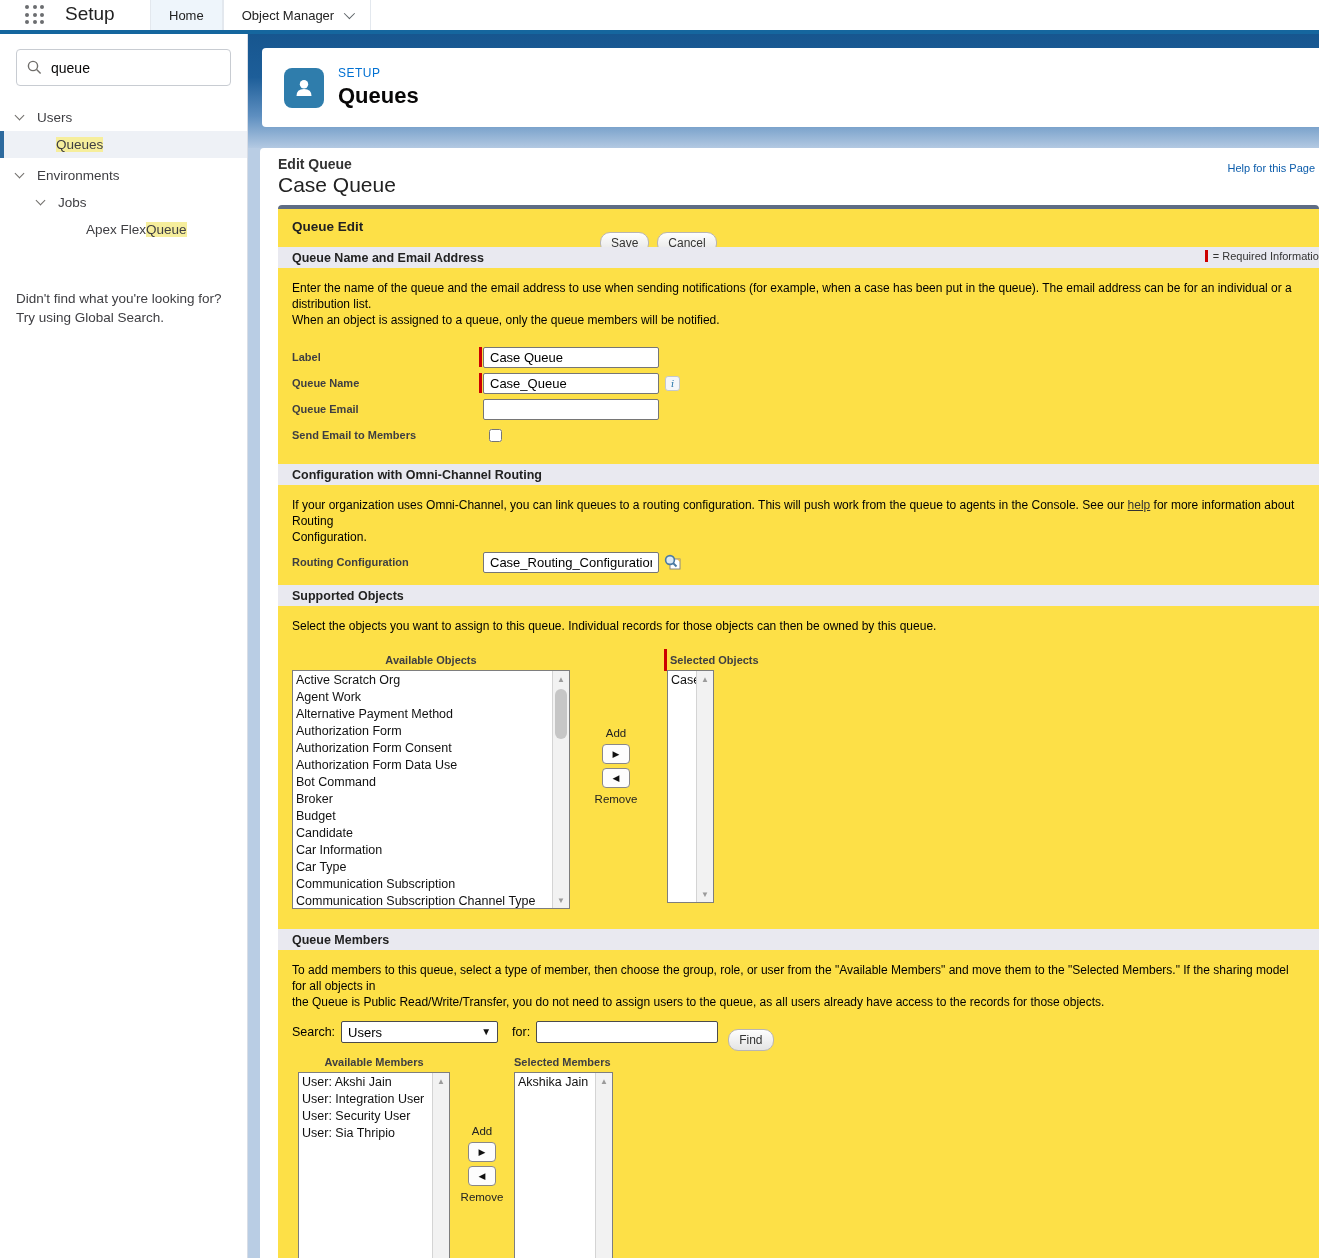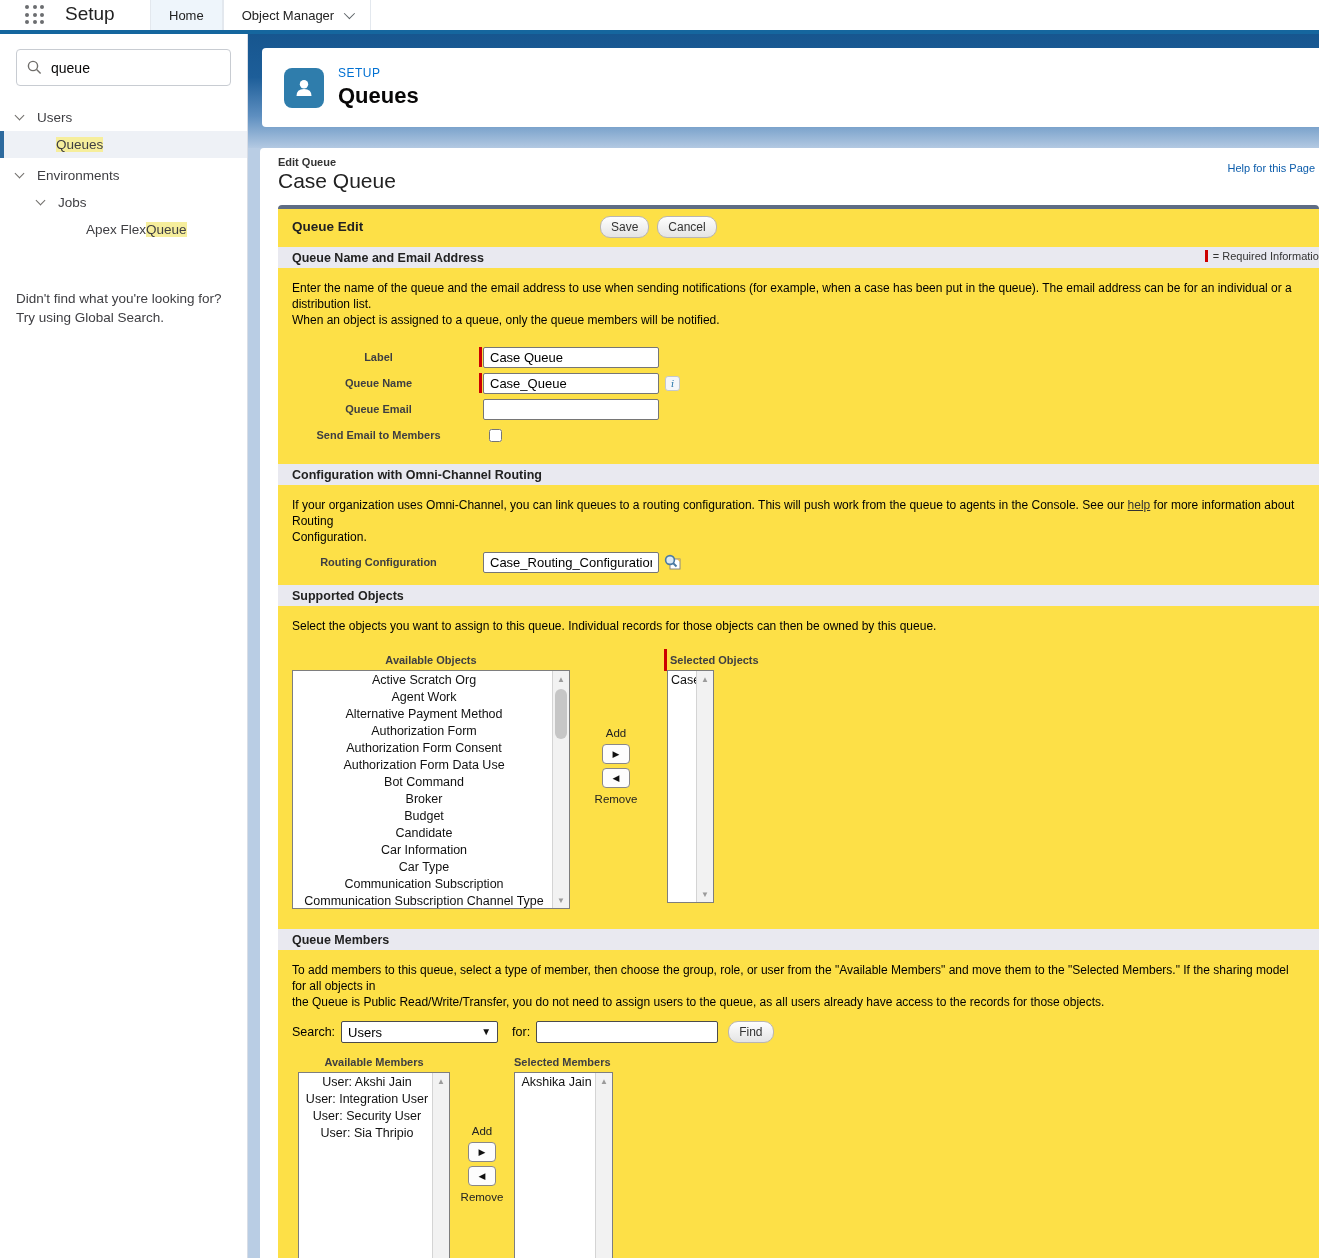--- a/index.html
+++ b/index.html
@@ -52,61 +52,61 @@
   .header-card { position:absolute; left:14px; top:14px; right:0; height:79px; background:#fff;
     border-radius:4px 0 0 4px; display:flex; align-items:center; z-index:2; }
   .obj-icon { width:40px; height:40px; border-radius:8px; background:#2f7dac; margin-left:22px;
     display:flex; align-items:center; justify-content:center; }
   .header-text { margin-left:14px; }
   .eyebrow { font-size:12px; color:#0070d2; letter-spacing:.5px; margin-bottom:3px; }
   .header-title { font-size:22px; font-weight:bold; color:#080707; }
 
   .content-panel { position:absolute; left:12px; top:114px; right:0; bottom:0; background:#fff;
     border-radius:4px 0 0 0; z-index:2; }
-  .crumb { font-size:11px; font-weight:bold; color:#333; margin:8px 0 0 18px; }
+  .crumb { font-size:14px; font-weight:bold; color:#333; margin:8px 0 0 18px; }
   .page-title { font-size:21px; color:#222; margin:1px 0 0 18px; }
   .help-link { position:absolute; right:4px; top:14px; font-size:11px; color:#0b5cab; cursor:pointer; }
 
   
   .pblock { position:absolute; left:18px; right:0; top:57px; bottom:0; background:#fde047;
     border-top:4px solid #5e6c84; border-radius:4px 4px 0 0; overflow:hidden; }
   .block-head { position:relative; height:38px; }
   .block-title { position:absolute; left:14px; top:10px; font-size:13.5px; font-weight:bold; color:#222; }
   .btn-row { position:absolute; left:322px; top:7px; display:flex; gap:8px; }
   .btn { font-size:12px; color:#333; background:linear-gradient(#fefefe,#e4e4e4);
     border:1px solid #b9b5b3; border-radius:10px; padding:3px 10px; cursor:pointer;
-    font-family:"Liberation Sans",sans-serif; }
+    font-family:"Liberation Sans",sans-serif;margin-top:16px; }
   .sec-bar { position:relative; height:21px; background:#e9e9f0; display:flex; align-items:center; }
   .sec-title { font-size:12.5px; font-weight:bold; color:#222; margin-left:14px; }
   .req-legend { position:absolute; right:-6px; top:3px; display:flex; align-items:center; font-size:11px; color:#333; }
   .req-bar { display:inline-block; width:3px; height:12px; background:#c00; margin-right:5px; }
   .sec-body { padding:12px 14px 16px 14px; font-size:12px; color:#000; }
   .desc { font-size:12px; line-height:16px; }
   .desc a { color:#333; text-decoration:underline; cursor:pointer; }
 
   .frm-row { display:flex; align-items:center; height:26px; }
-  .frm-label { width:173px; text-align:center; font-size:11px; font-weight:bold; color:#3e3e42; flex:0 0 auto; }
+  .frm-label { width:173px; text-align:left; font-size:11px; font-weight:bold; color:#3e3e42; flex:0 0 auto; }
   .frm-field { display:flex; align-items:center; margin-left:14px; }
   .rbar { width:3px; height:20px; background:#c00; margin-right:1px; flex:0 0 auto; }
   .rbar.ph { background:transparent; }
   input.txt { width:176px; height:21px; border:1px solid #767676; border-radius:2px; font-size:13px;
     padding:1px 6px; font-family:"Liberation Sans",sans-serif; color:#000; outline:none; }
   .info-ic { width:15px; height:15px; margin-left:6px; background:#f4f6f9; border:1px solid #c4c8cc;
     border-radius:3px; font-family:"DejaVu Serif",serif; font-style:italic; font-size:10px;
     color:#2574a9; display:flex; align-items:center; justify-content:center; cursor:pointer; }
   input.cb { width:13px; height:13px; margin-left:6px; }
   .lookup-ic { margin-left:4px; cursor:pointer; width:19px; height:17px; }
 
   
   .lists { display:flex; align-items:flex-start; }
   .lb-col .lb-label { font-size:11px; font-weight:bold; color:#3e3e42; height:16px; margin-bottom:2px;
     display:flex; align-items:center; }
   .lb-label.center { justify-content:center; }
   .lb-label .rbar { height:22px; margin-right:3px; }
-  .listbox { position:relative; border:1px solid #7e7e7e; background:#fff; overflow:hidden;text-align:center; }
+  .listbox { position:relative; border:1px solid #7e7e7e; background:#fff; overflow:hidden; }
   .lb-items { position:absolute; left:0; top:0; bottom:0; right:17px; padding:1px 0 0 3px;
     font-size:12.5px; line-height:17px; color:#111; }
   .sbar { position:absolute; right:0; top:0; bottom:0; width:17px; background:#f2f2f2;
     border-left:1px solid #d4d4d4; }
   .sbar .arr { position:absolute; left:0; width:16px; height:16px; font-size:8px; color:#9b9b9b;
     display:flex; align-items:center; justify-content:center; }
   .sbar .arr.up { top:0; } .sbar .arr.dn { bottom:0; }
   .sbar .thumb { position:absolute; left:2px; width:12px; background:#c6c6c6; border-radius:6px; }
   .mover { display:flex; flex-direction:column; align-items:center; width:60px; }
   .mv-label { font-size:11.5px; color:#222; margin:3px 0; }

